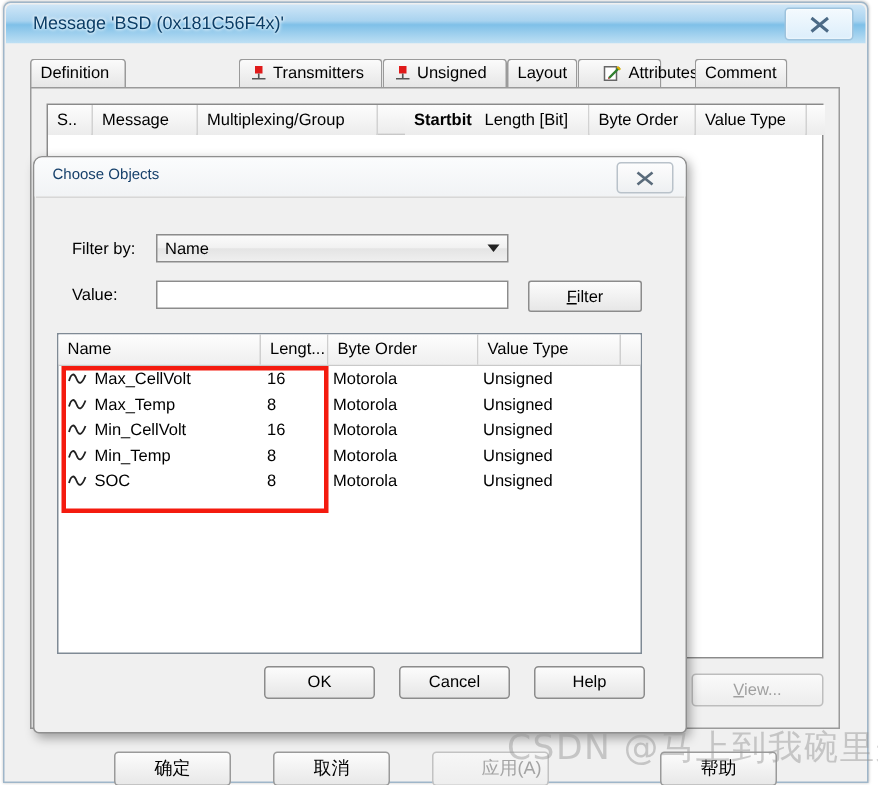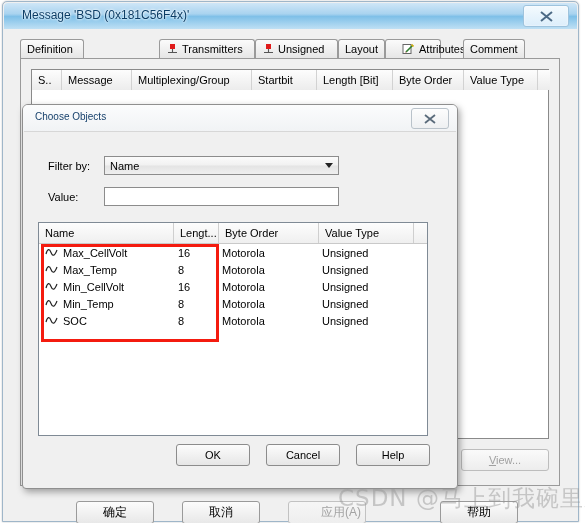--- a/index.html
+++ b/index.html
@@ -281,21 +281,21 @@
       </div>
     </div>
 
     <div class="tabpanel">
 
       <div class="grid">
         <div class="grid-head">
           <div class="gh" style="left:0px;width:30px;">S..</div>
           <div class="gh" style="left:30px;width:70px;">Message</div>
           <div class="gh" style="left:100px;width:120px;">Multiplexing/Group</div>
-          <div class="gh" style="left:220px;width:65px;">Startbit</div>
+          <div class="gh" style="left:238px;width:65px;font-weight:bold;">Startbit</div>
           <div class="gh" style="left:285px;width:76px;">Length [Bit]</div>
           <div class="gh" style="left:361px;width:71px;">Byte Order</div>
           <div class="gh" style="left:432px;width:74px;">Value Type</div>
           <div class="gh" style="left:506px;width:12px;border-right:none;"></div>
         </div>
       </div>
 
       <div class="view-btn">
         <span><u>V</u>iew...</span>
       </div>
@@ -326,20 +326,23 @@
 
     <div class="lbl" style="left:24px;top:28px;">Filter by:</div>
     <div class="combo">
       <span>Name</span>
       <span class="arrow"></span>
     </div>
 
     <div class="lbl" style="left:24px;top:59px;">Value:</div>
     <input class="txtinput" type="text" value="" placeholder="" style="">
 
+    <div class="filter-btn">
+      <span><u>F</u>ilter</span>
+    </div>
 
     <div class="dlg-list">
       <div class="dl-head">
         <div class="dl-h" style="left:0px;width:135px;">Name</div>
         <div class="dl-h" style="left:135px;width:45px;">Lengt...</div>
         <div class="dl-h" style="left:180px;width:100px;">Byte Order</div>
         <div class="dl-h" style="left:280px;width:95px;">Value Type</div>
         <div class="dl-h" style="left:375px;width:15px;border-right:none;"></div>
       </div>
 

